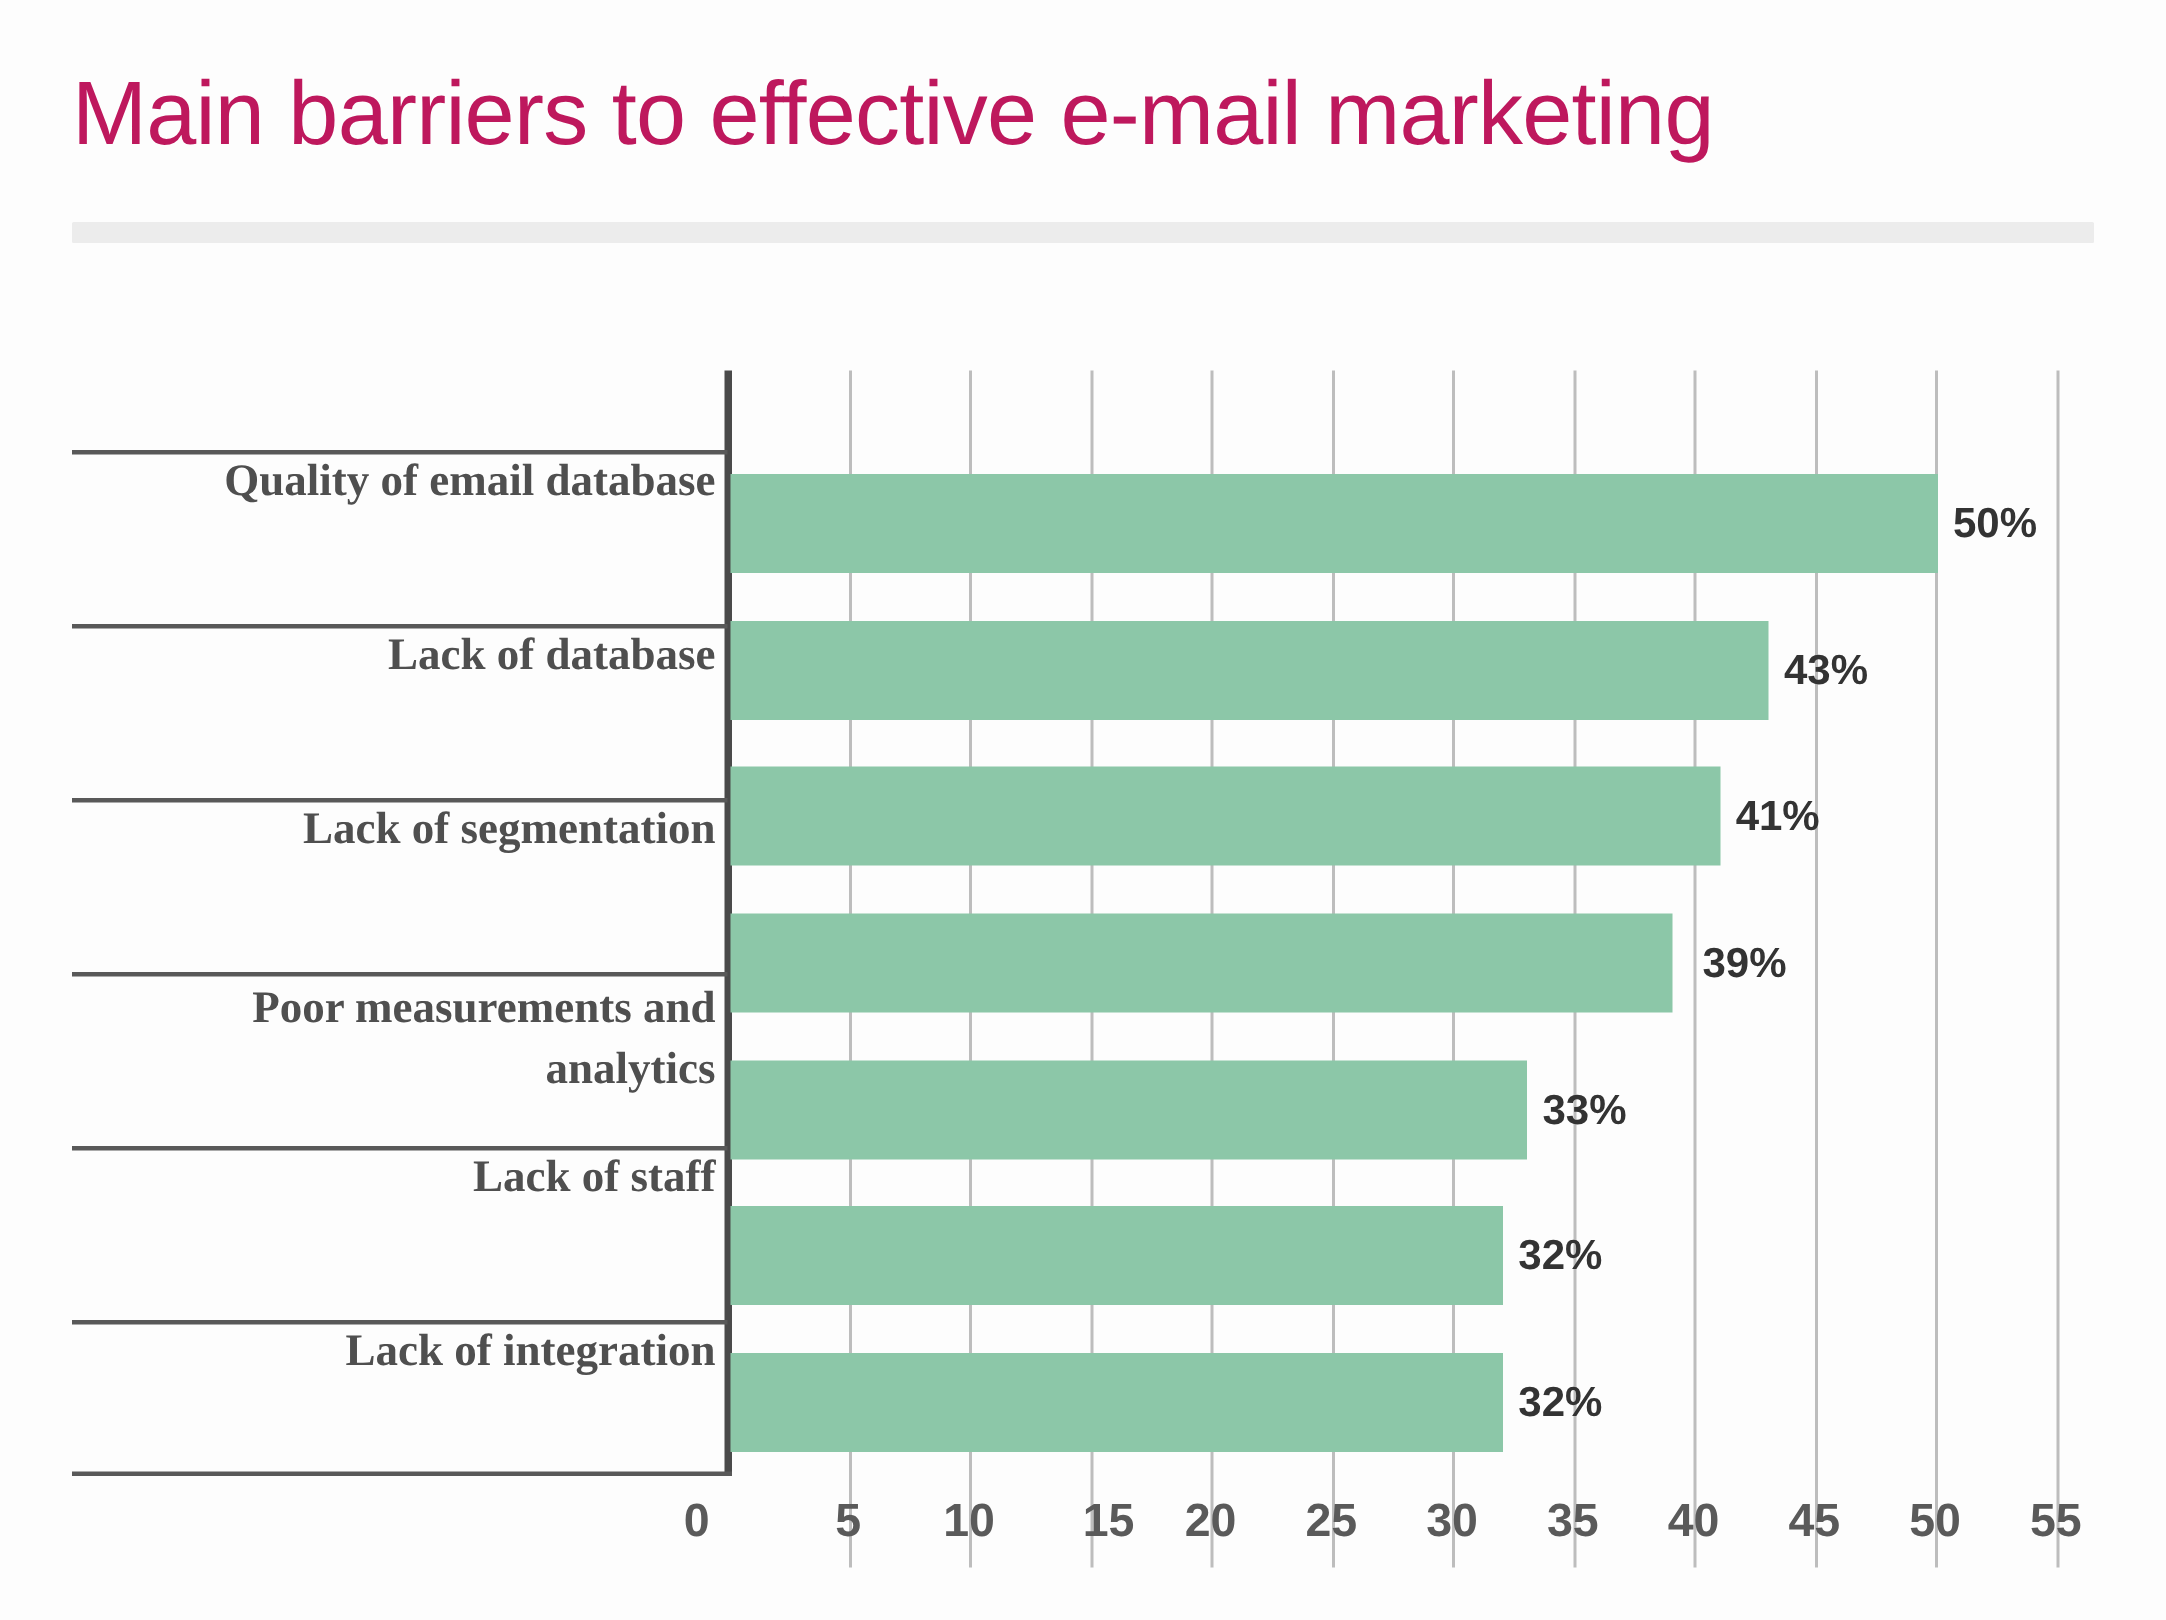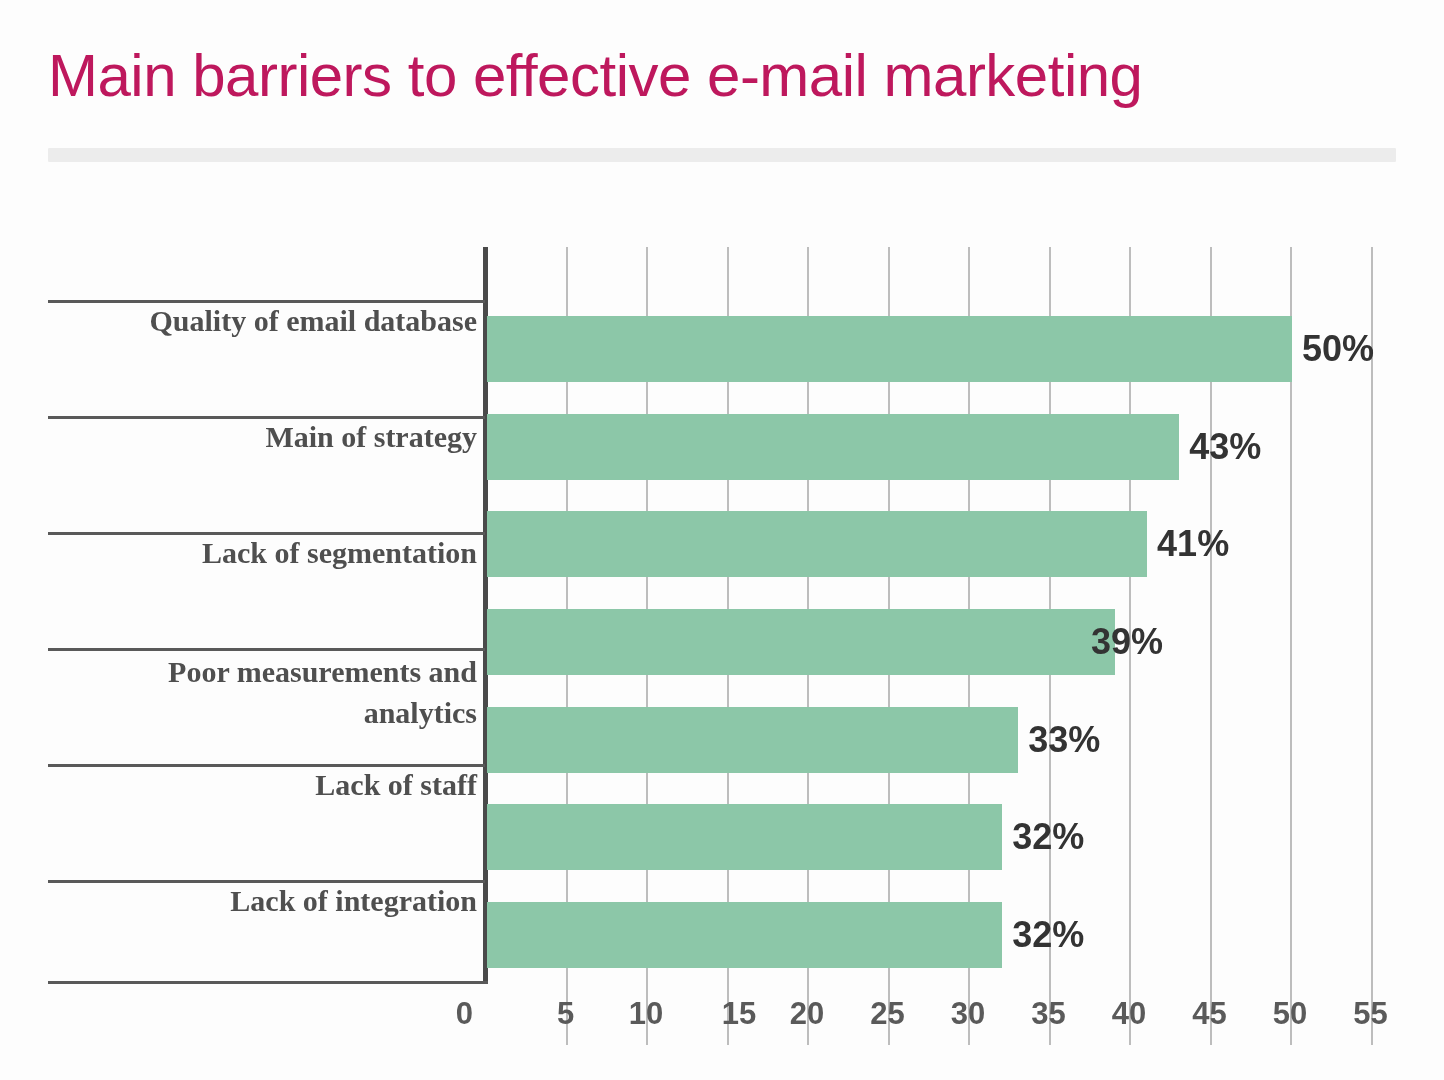--- a/index.html
+++ b/index.html
@@ -135,21 +135,21 @@
     height: 66px;
     background: #8cc7a8;
   }
 
   .bar-value {
     position: absolute;
     top: 16px;
     height: 66px;
     display: flex;
     align-items: center;
-    font-size: 36px;
+    font-size: 28px;
     font-weight: 700;
     color: #333333;
     padding-left: 10px;
     white-space: nowrap;
   }
 
   
   #tick-layer {
     position: absolute;
     left: 0;
@@ -197,21 +197,21 @@
       <div class="gridline" style="left: 885.5px;"></div>
     </div>
 
   <div id="value-axis"></div>
 
   <div id="category-column">
     <div class="cat-row">
       <span class="cat-label">Quality of email database</span>
     </div>
     <div class="cat-row">
-      <span class="cat-label">Main of strategy</span>
+      <span class="cat-label">Lack of database</span>
     </div>
     <div class="cat-row">
       <span class="cat-label">Lack of segmentation</span>
     </div>
     <div class="cat-row two-line">
       <span class="cat-label">Poor measurements and
 analytics</span>
     </div>
     <div class="cat-row">
       <span class="cat-label">Lack of staff</span>
@@ -231,21 +231,21 @@
     <div class="bar-row">
       <div class="bar" style="width: 692.3px;"></div>
       <div class="bar-value" style="left: 692.3px;">43%</div>
     </div>
     <div class="bar-row">
       <div class="bar" style="width: 660.1px;"></div>
       <div class="bar-value" style="left: 660.1px;">41%</div>
     </div>
     <div class="bar-row">
       <div class="bar" style="width: 627.9px;"></div>
-      <div class="bar-value" style="left: 594px;">39%</div>
+      <div class="bar-value" style="left: 638px;">39%</div>
     </div>
     <div class="bar-row">
       <div class="bar" style="width: 531.3px;"></div>
       <div class="bar-value" style="left: 531.3px;">33%</div>
     </div>
     <div class="bar-row">
       <div class="bar" style="width: 515.2px;"></div>
       <div class="bar-value" style="left: 515.2px;">32%</div>
     </div>
     <div class="bar-row">

